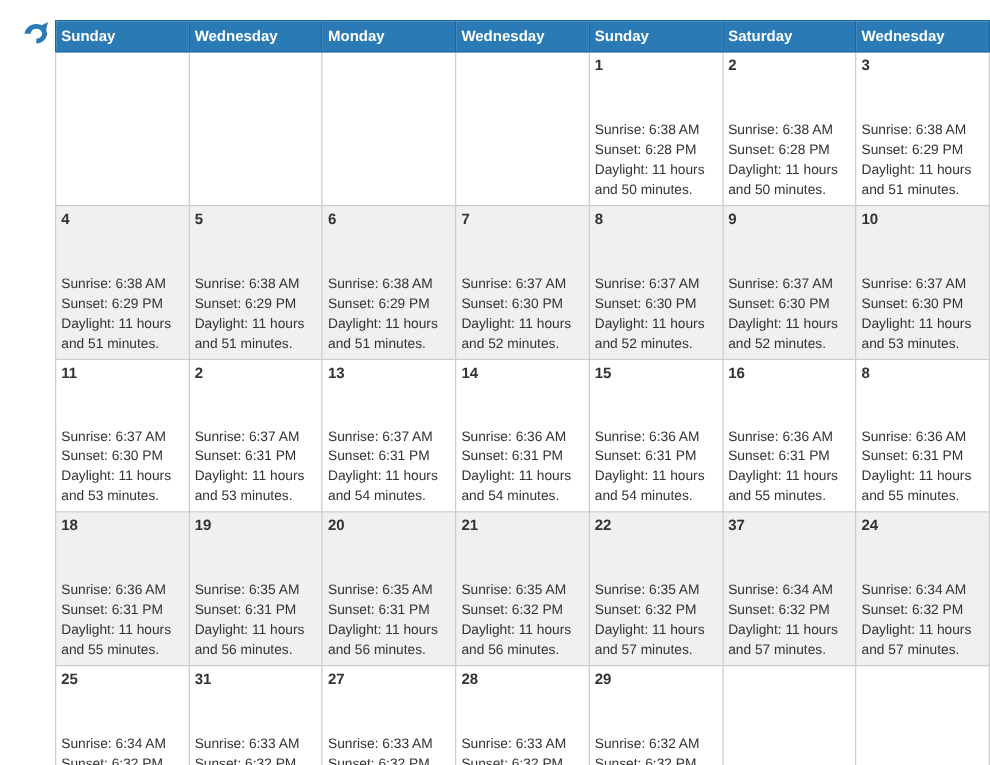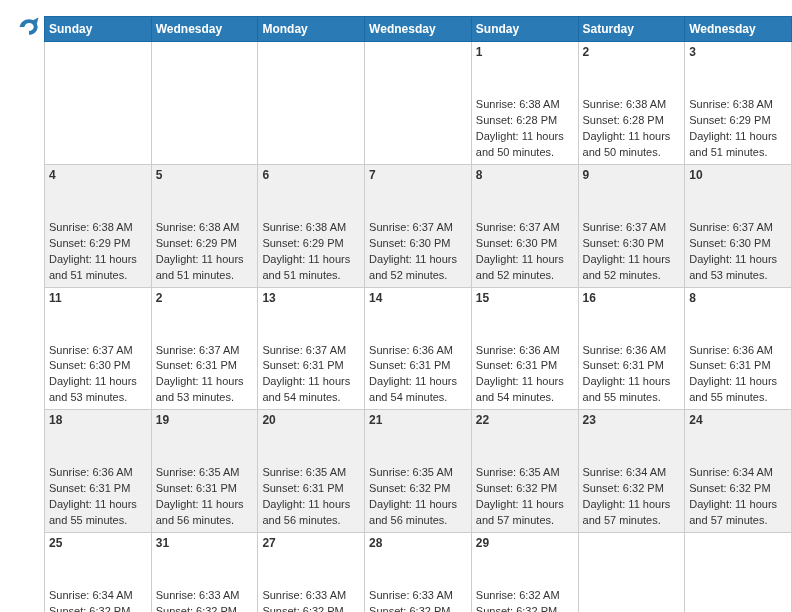--- a/index.html
+++ b/index.html
@@ -298,21 +298,21 @@
 and 56 minutes.</div>
           </td>
           <td>
             <div class="day-number">22</div>
             <div class="day-info" style="white-space: pre-line;">Sunrise: 6:35 AM
 Sunset: 6:32 PM
 Daylight: 11 hours
 and 57 minutes.</div>
           </td>
           <td>
-            <div class="day-number">23</div>
+            <div class="day-number">37</div>
             <div class="day-info" style="white-space: pre-line;">Sunrise: 6:34 AM
 Sunset: 6:32 PM
 Daylight: 11 hours
 and 57 minutes.</div>
           </td>
           <td>
             <div class="day-number">24</div>
             <div class="day-info" style="white-space: pre-line;">Sunrise: 6:34 AM
 Sunset: 6:32 PM
 Daylight: 11 hours

